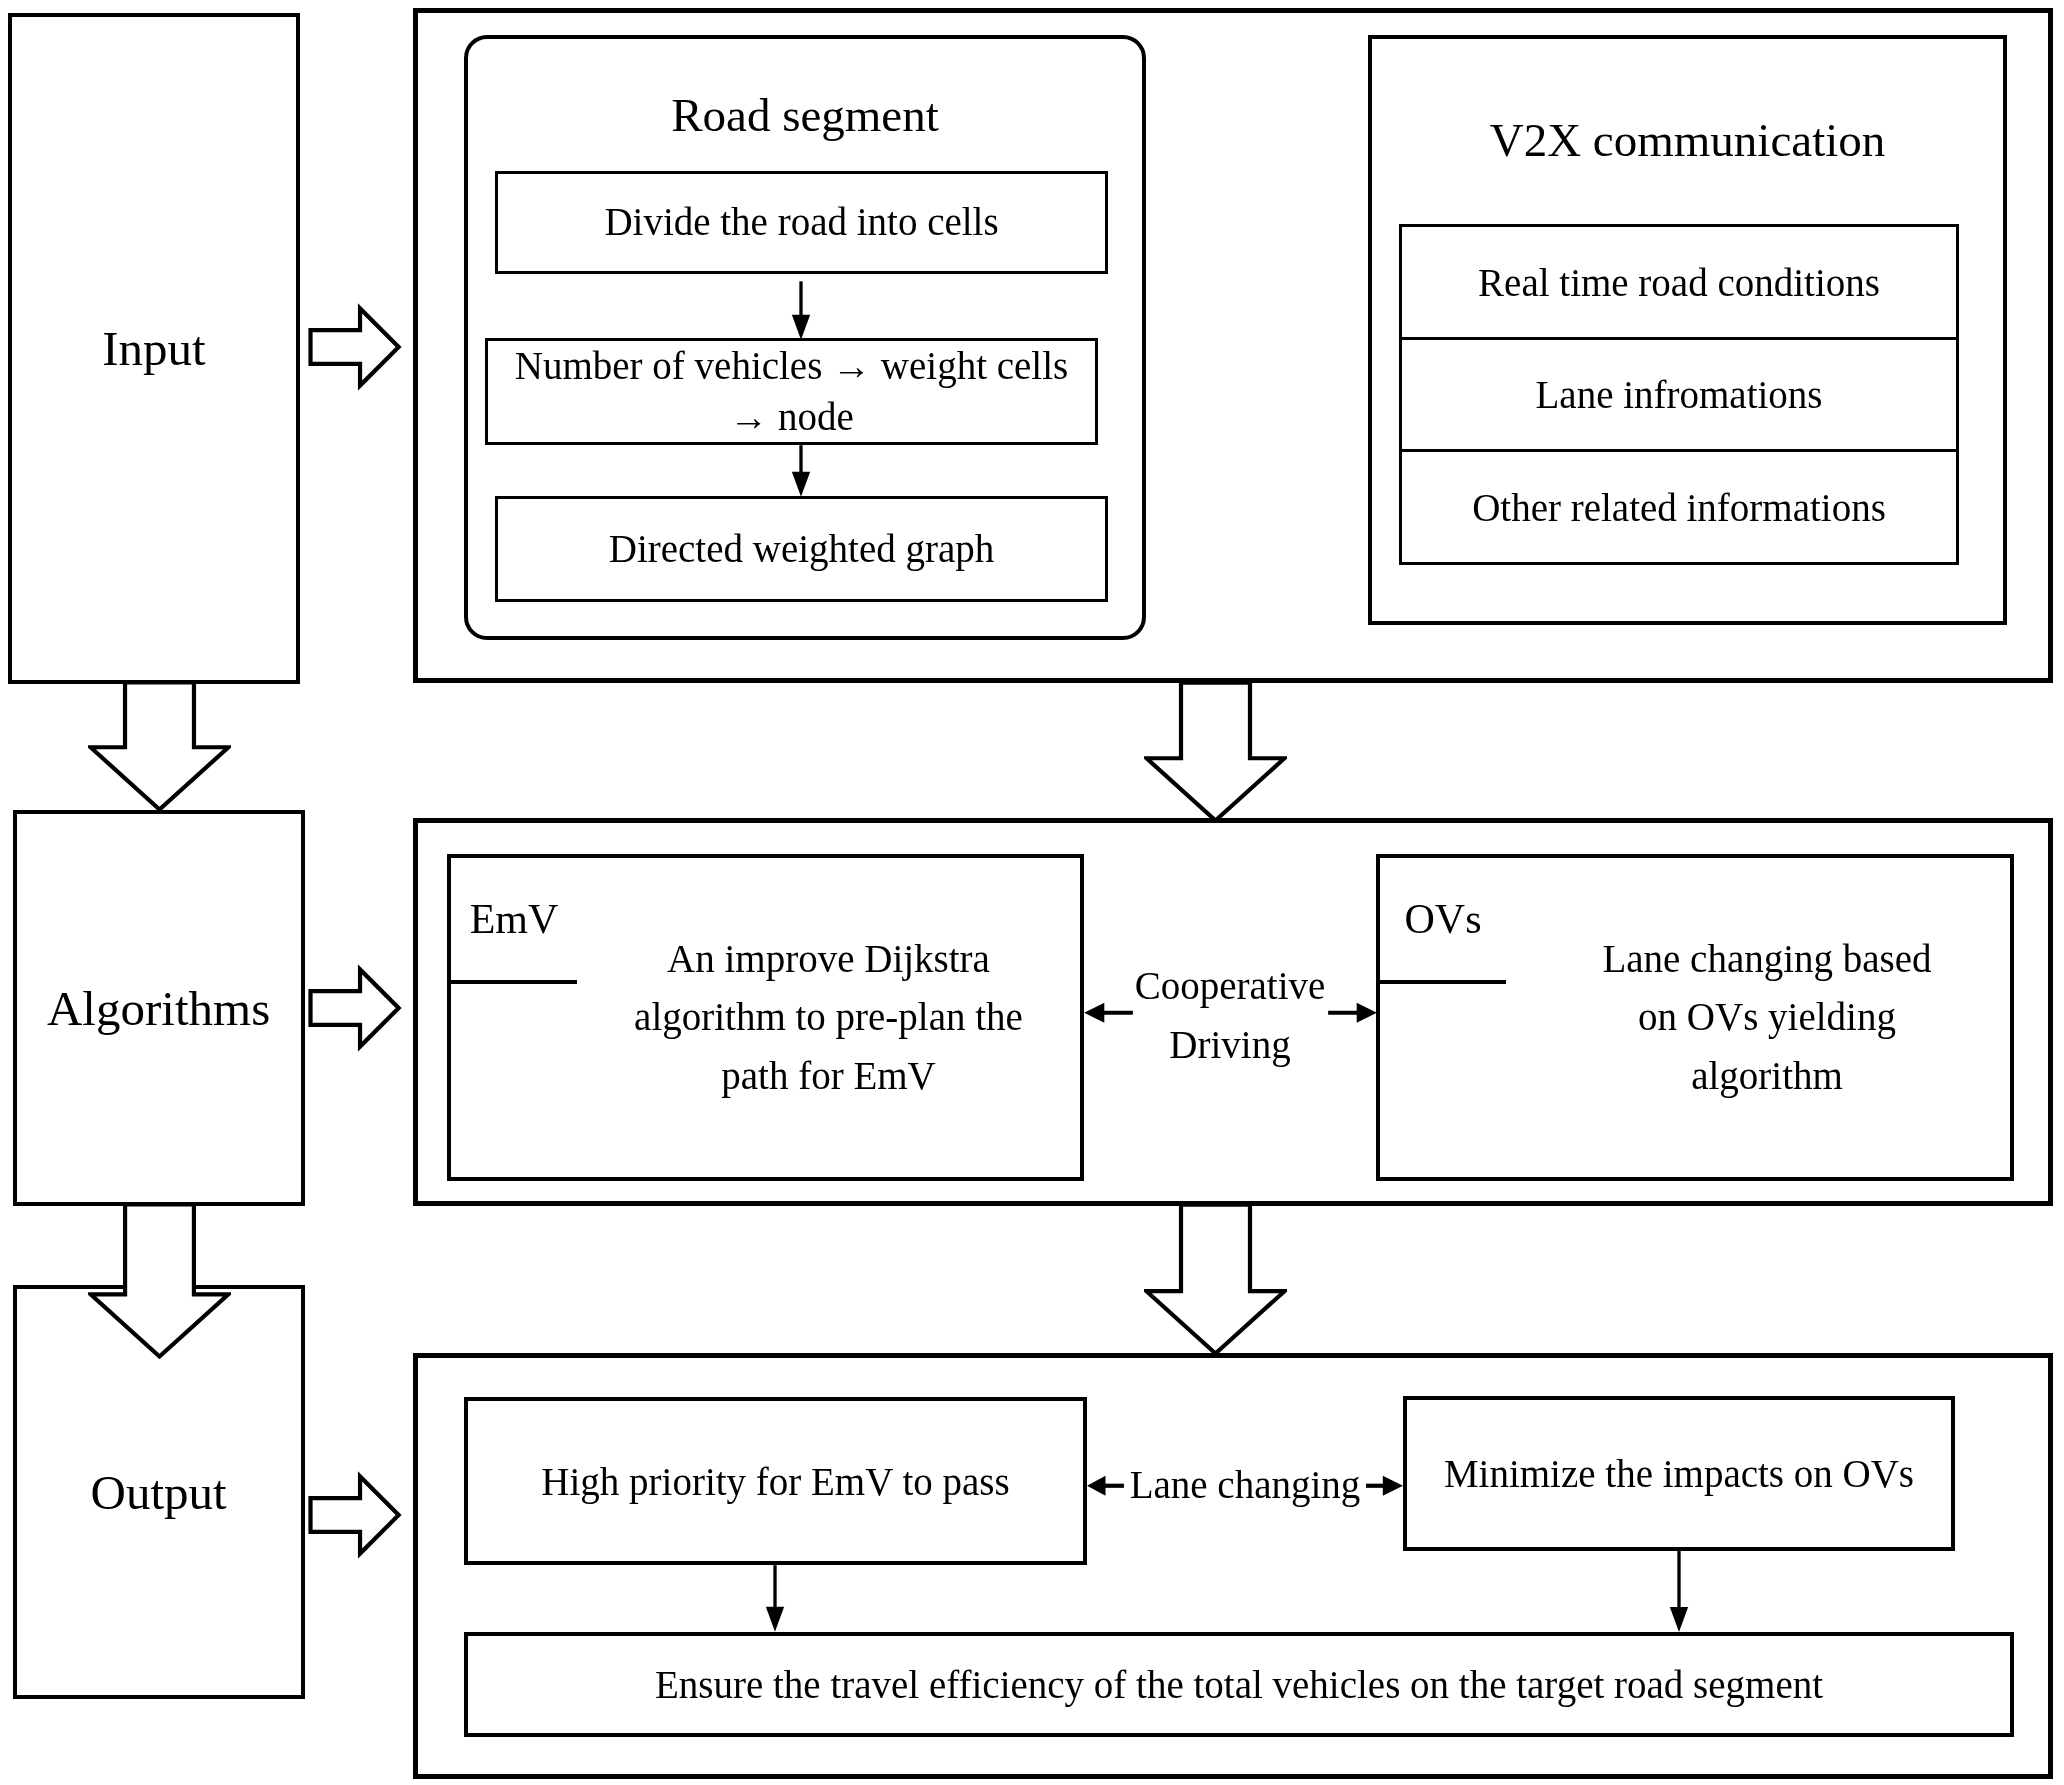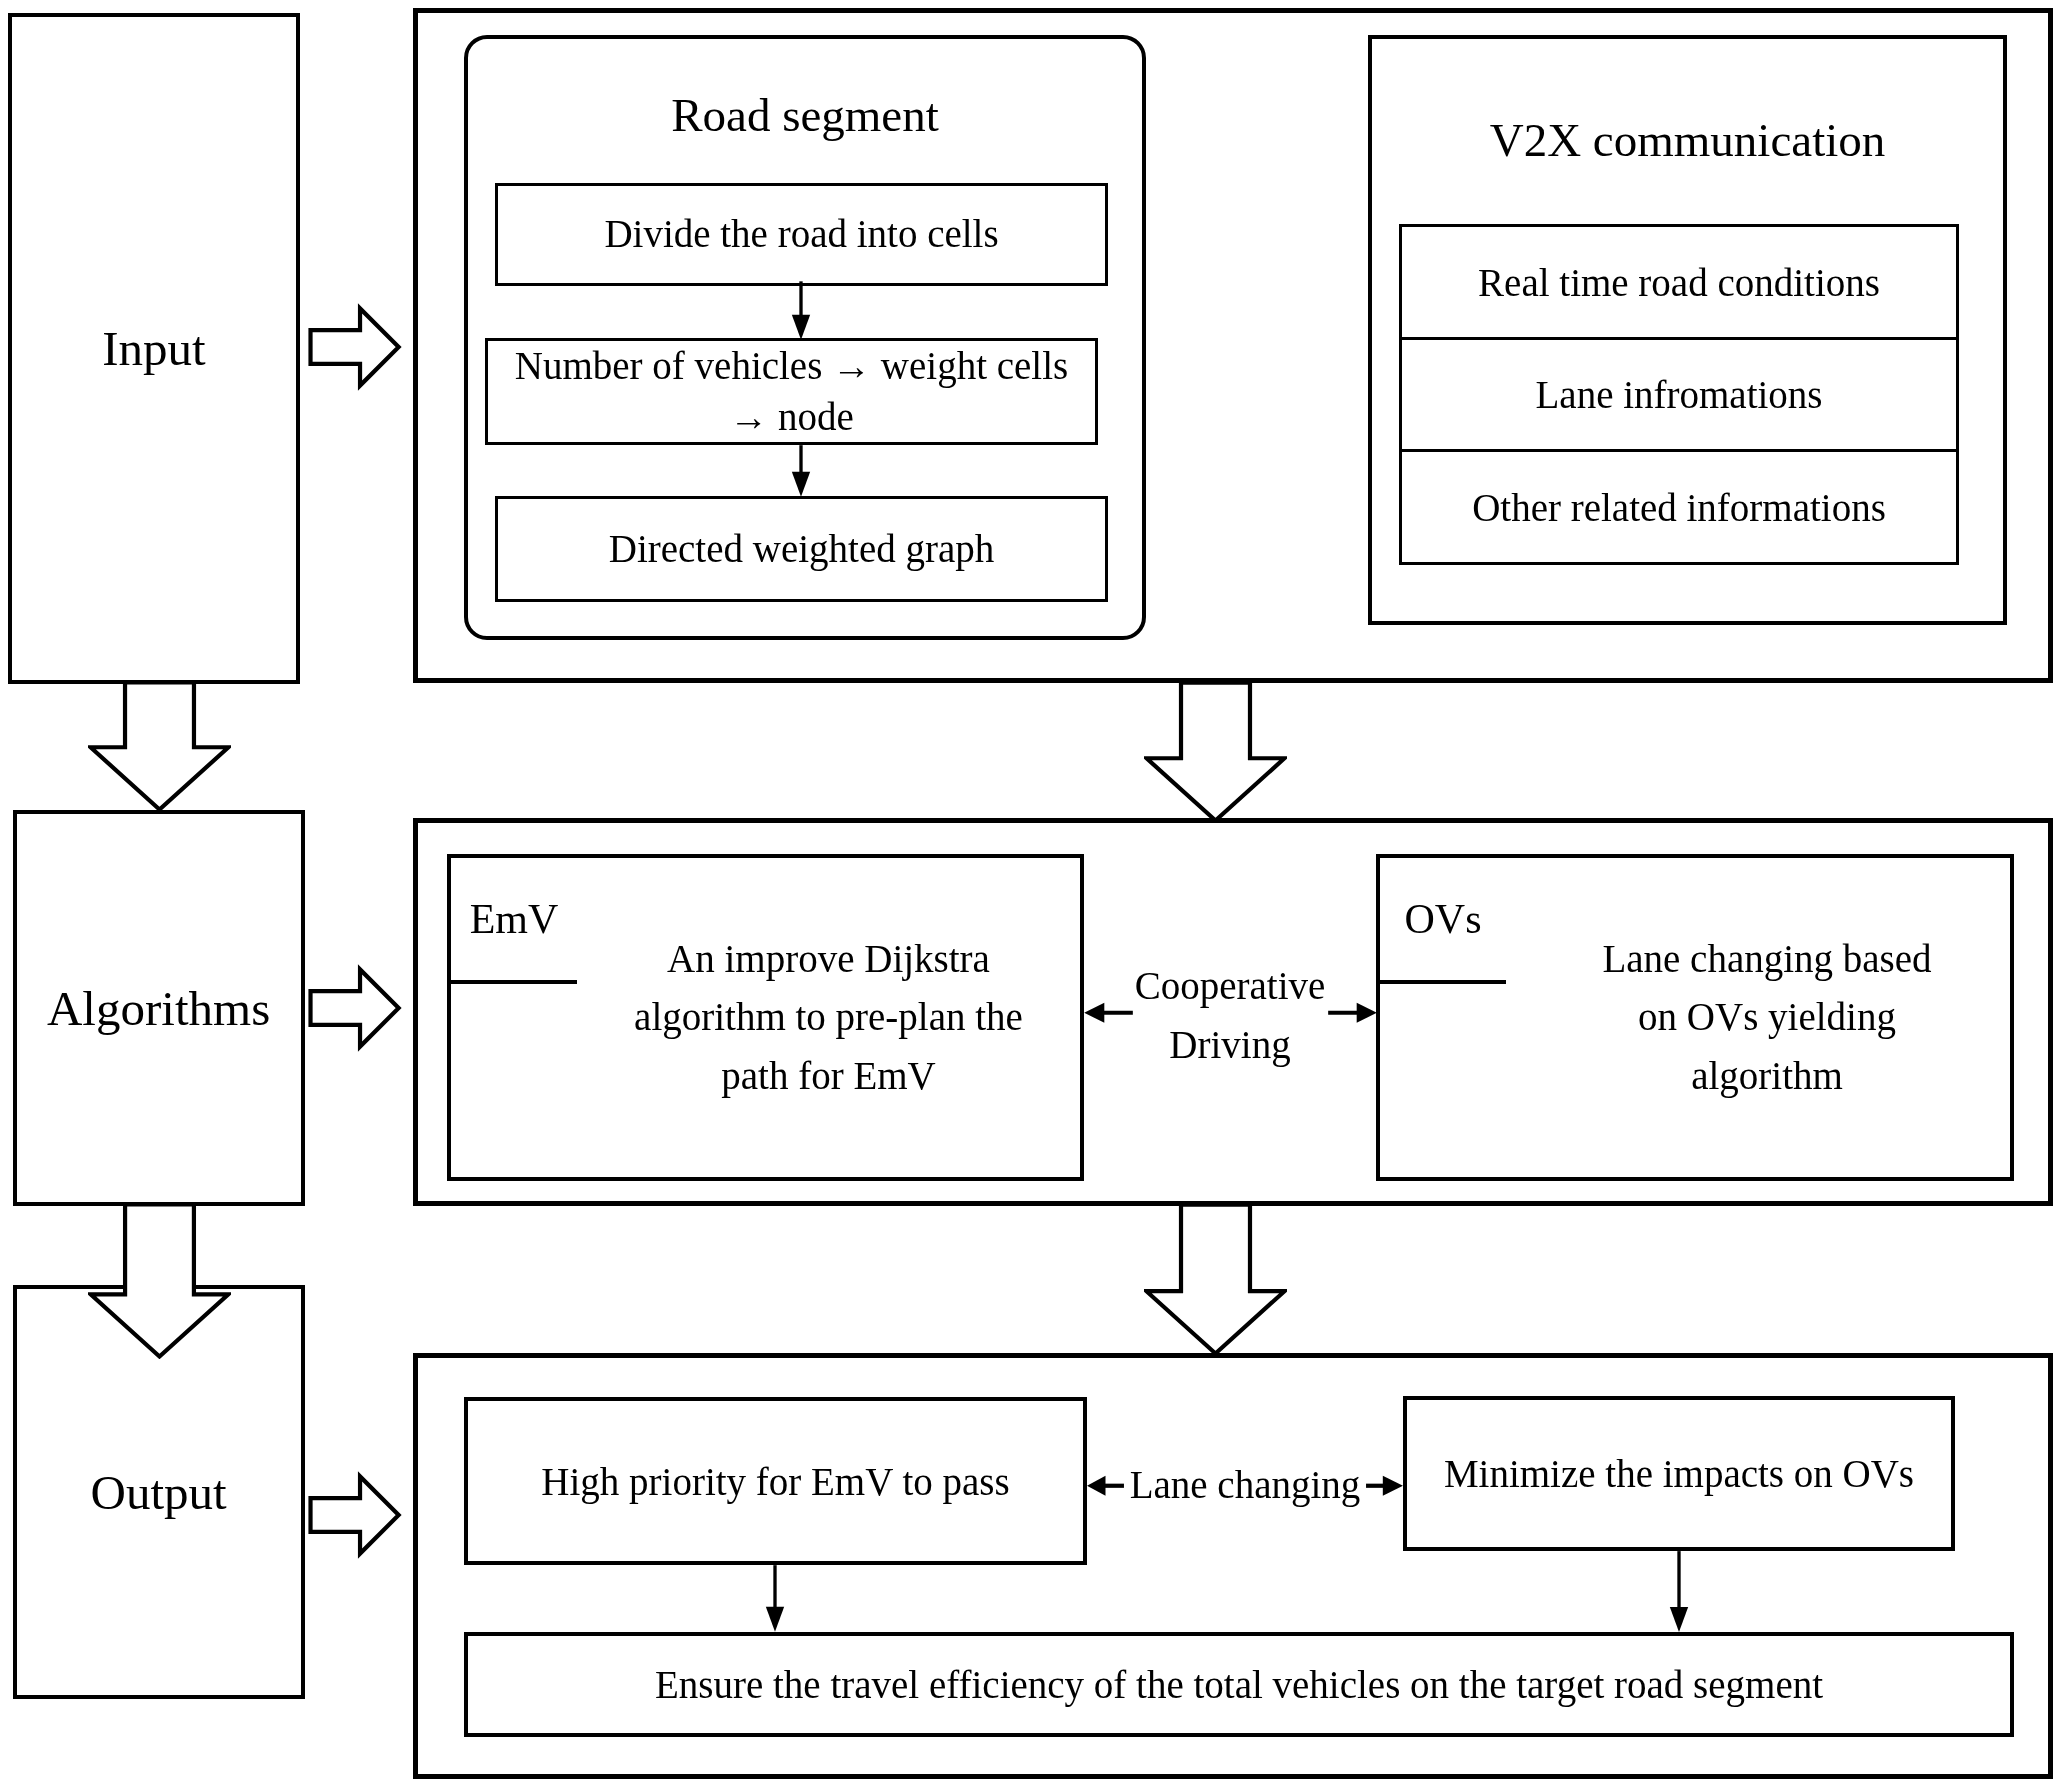--- a/index.html
+++ b/index.html
@@ -95,21 +95,21 @@
   </svg>
   <svg class="abs" style="left:1144px;top:1202px;" width="143" height="154" viewBox="0 0 170 183">
     <polygon points="44,3 126,3 126,106 167,106 85,180 3,106 44,106" fill="#fff" stroke="#000" stroke-width="5"></polygon>
   </svg>
 
   <div class="box container" style="left:413px;top:8.4px;width:1640px;height:675px;"></div>
 
   <div class="box" style="left:464px;top:35px;width:682px;height:605px;align-items:flex-start;border-radius:23px;">
     <div class="section-title" style="top:25px;height:101px;">Road segment</div>
 
-    <div class="step-box" style="left:27px;top:144px;width:613px;height:103px;">Divide the road into cells</div>
+    <div class="step-box" style="left:27px;top:132px;width:613px;height:103px;">Divide the road into cells</div>
 
     <svg class="abs" style="left:323px;top:242px;" width="20" height="59" viewBox="0 0 24 70">
       <line x1="12" y1="0" x2="12" y2="42" stroke="#000" stroke-width="4"></line>
       <polygon points="1,40 23,40 12,70" fill="#000"></polygon>
     </svg>
 
     <div class="step-box" style="left:17px;top:299px;width:613px;height:107px;">Number of vehicles → weight cells → node</div>
 
     <svg class="abs" style="left:323px;top:406px;" width="20" height="52" viewBox="0 0 24 62">
       <line x1="12" y1="0" x2="12" y2="34" stroke="#000" stroke-width="4"></line>

